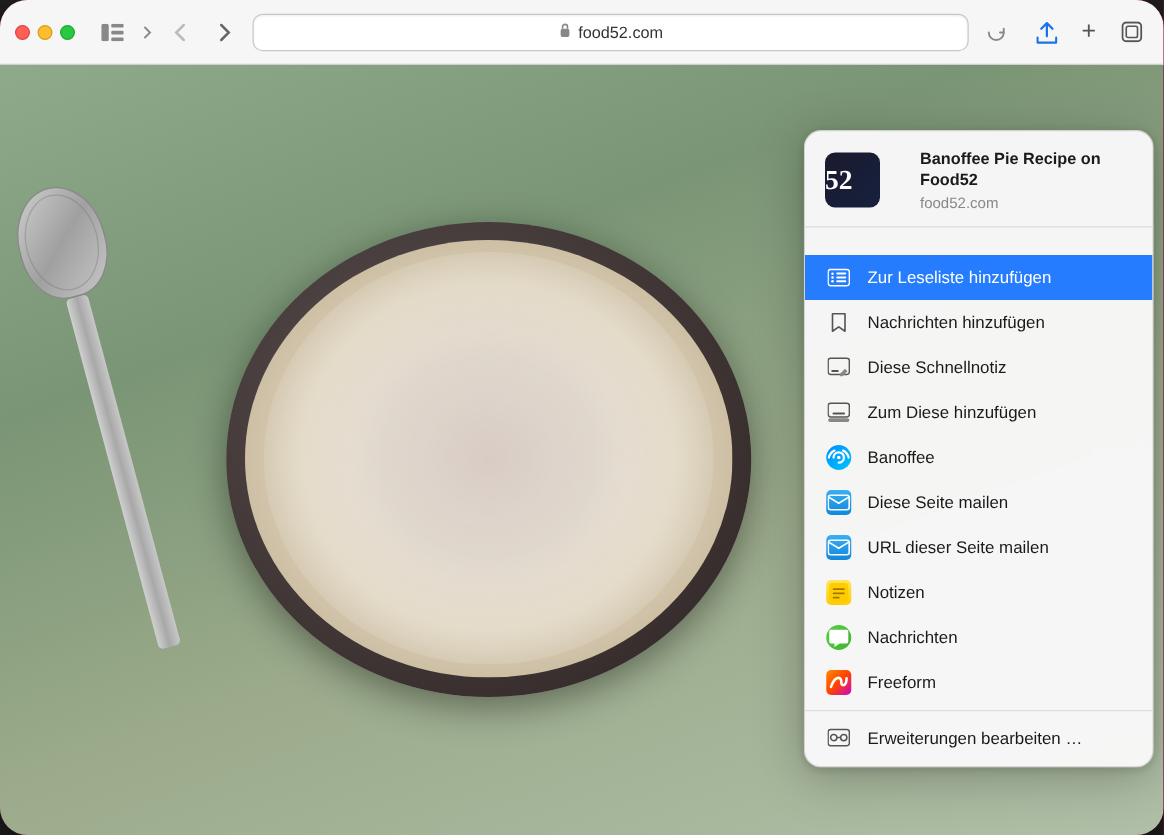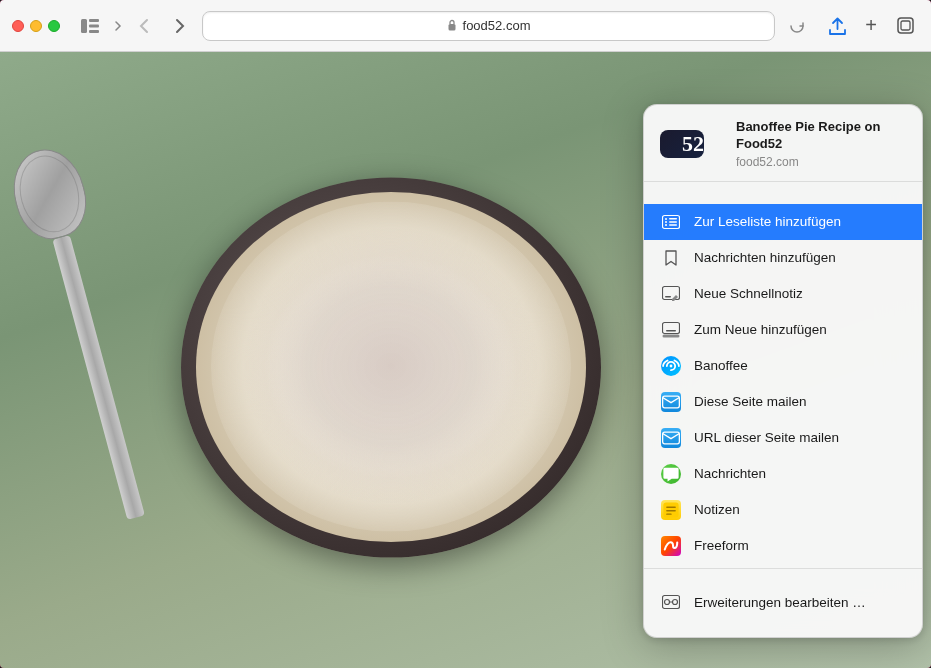--- a/index.html
+++ b/index.html
@@ -11,21 +11,21 @@
       font-family: -apple-system, BlinkMacSystemFont, 'SF Pro Text', 'Helvetica Neue', sans-serif;
       overflow: hidden;
       position: relative;
     }
 
     
     .browser-window {
       width: 931px;
       height: 668px;
       background: #be185d;
-      border-radius: 4px;
+      border-radius: 22px;
       overflow: hidden;
       display: flex;
       flex-direction: column;
       box-shadow: 0 20px 60px rgba(0,0,0,0.5);
     }
 
     .toolbar {
       height: 52px;
       background: #f6f6f6;
       border-bottom: 1px solid #d0d0d0;
@@ -240,26 +240,26 @@
     .dropdown-header {
       display: flex;
       align-items: center;
       padding: 14px 16px 12px;
       border-bottom: 0.5px solid rgba(0,0,0,0.1);
       gap: 12px;
     }
 
     .site-icon {
       width: 44px;
-      height: 28px;
+      height: 44px;
       border-radius: 8px;
       background: linear-gradient(135deg, #1a1a2e 0%, #16213e 100%);
       display: flex;
       align-items: center;
-      justify-content: flex-end;
+      justify-content: flex-start;
       flex-shrink: 0;
       overflow: hidden;
     }
 
     .site-icon-text {
       color: white;
       font-size: 22px;
       font-weight: 700;
       font-family: serif;
     }
@@ -406,21 +406,21 @@
       color: white;
       font-size: 11px;
     }
 
     .menu-label {
       font-size: 13.5px;
     }
 
     .last-section {
       border-top: 0.5px solid rgba(0,0,0,0.1);
-      padding: 16px 0;
+      padding: 4px 0;
     }
   </style>
 </head>
 <body>
 
 <div class="browser-window">
 
   <div class="toolbar">
 
     <div class="traffic-lights">
@@ -545,32 +545,32 @@
         </div>
 
         <div class="menu-item">
           <div class="menu-icon">
             <svg width="18" height="16" viewBox="0 0 18 16" fill="none">
               <rect x="0.5" y="0.5" width="17" height="13" rx="2" fill="none" stroke="#555" stroke-width="1.2"></rect>
               <rect x="3" y="10" width="6" height="1.5" rx="0.75" fill="#555"></rect>
               <path d="M14 9l2 2-4 4H10v-2l4-4z" fill="#888"></path>
             </svg>
           </div>
-          <span class="menu-label">Neue Schnellnotiz</span>
+          <span class="menu-label">Diese Schnellnotiz</span>
         </div>
 
         <div class="menu-item">
           <div class="menu-icon">
             <svg width="18" height="16" viewBox="0 0 18 16" fill="none">
               <rect x="0.5" y="0.5" width="17" height="11" rx="2" fill="none" stroke="#555" stroke-width="1.2"></rect>
               <rect x="0.5" y="12.5" width="17" height="3" rx="1.5" fill="#888"></rect>
               <rect x="4" y="8" width="10" height="1.5" rx="0.75" fill="#555"></rect>
             </svg>
           </div>
-          <span class="menu-label">Zum Neue hinzufügen</span>
+          <span class="menu-label">Zum Diese hinzufügen</span>
         </div>
 
         <div class="menu-item">
           <div class="menu-icon">
             <div class="icon-airdrop">
               <svg width="13" height="13" viewBox="0 0 13 13" fill="none">
                 <path d="M6.5 9.5C8.157 9.5 9.5 8.157 9.5 6.5S8.157 3.5 6.5 3.5 3.5 4.843 3.5 6.5" stroke="white" stroke-width="1.3" stroke-linecap="round"></path>
                 <path d="M6.5 7.5a1 1 0 1 0 0-2 1 1 0 0 0 0 2z" fill="white"></path>
                 <path d="M4 2.5C2.067 3.5 0.8 5.4 0.8 6.5M9 2.5C10.933 3.5 12.2 5.4 12.2 6.5" stroke="white" stroke-width="1.3" stroke-linecap="round"></path>
               </svg>
@@ -594,49 +594,49 @@
         <div class="menu-item">
           <div class="menu-icon">
             <div class="icon-mail">
               <svg width="14" height="10" viewBox="0 0 14 10" fill="none">
                 <rect x="0.5" y="0.5" width="13" height="9" rx="1.5" fill="none" stroke="white" stroke-width="1"></rect>
                 <path d="M0.5 1.5L7 5.5l6.5-4" stroke="white" stroke-width="1"></path>
               </svg>
             </div>
           </div>
           <span class="menu-label">URL dieser Seite mailen</span>
-        </div>
-
-        <div class="menu-item">
-          <div class="menu-icon">
-            <div class="icon-messages">
-              <svg width="13" height="13" viewBox="0 0 13 13" fill="none">
-                <path d="M2 2h9a1 1 0 0 1 1 1v6a1 1 0 0 1-1 1H7L4 12V10H2a1 1 0 0 1-1-1V3a1 1 0 0 1 1-1z" fill="white"></path>
-              </svg>
-            </div>
-          </div>
-          <span class="menu-label">Nachrichten</span>
         </div>
 
         <div class="menu-item">
           <div class="menu-icon">
             <div class="icon-notes">
               <svg width="13" height="13" viewBox="0 0 13 13" fill="none">
                 <rect x="1" y="1" width="11" height="11" rx="2" fill="#ffcc00"></rect>
                 <rect x="3" y="4" width="7" height="1" rx="0.5" fill="#a07800"></rect>
                 <rect x="3" y="6.5" width="7" height="1" rx="0.5" fill="#a07800"></rect>
                 <rect x="3" y="9" width="4" height="1" rx="0.5" fill="#a07800"></rect>
               </svg>
             </div>
           </div>
           <span class="menu-label">Notizen</span>
         </div>
 
         <div class="menu-item">
           <div class="menu-icon">
+            <div class="icon-messages">
+              <svg width="13" height="13" viewBox="0 0 13 13" fill="none">
+                <path d="M2 2h9a1 1 0 0 1 1 1v6a1 1 0 0 1-1 1H7L4 12V10H2a1 1 0 0 1-1-1V3a1 1 0 0 1 1-1z" fill="white"></path>
+              </svg>
+            </div>
+          </div>
+          <span class="menu-label">Nachrichten</span>
+        </div>
+
+        <div class="menu-item">
+          <div class="menu-icon">
             <div class="icon-freeform">
               <svg width="13" height="13" viewBox="0 0 13 13" fill="none">
                 <path d="M2 9C3 6 5 3 7 4C9 5 7 8 9 8C11 8 11 5 11 4" stroke="white" stroke-width="1.5" stroke-linecap="round" fill="none"></path>
               </svg>
             </div>
           </div>
           <span class="menu-label">Freeform</span>
         </div>
 
 

